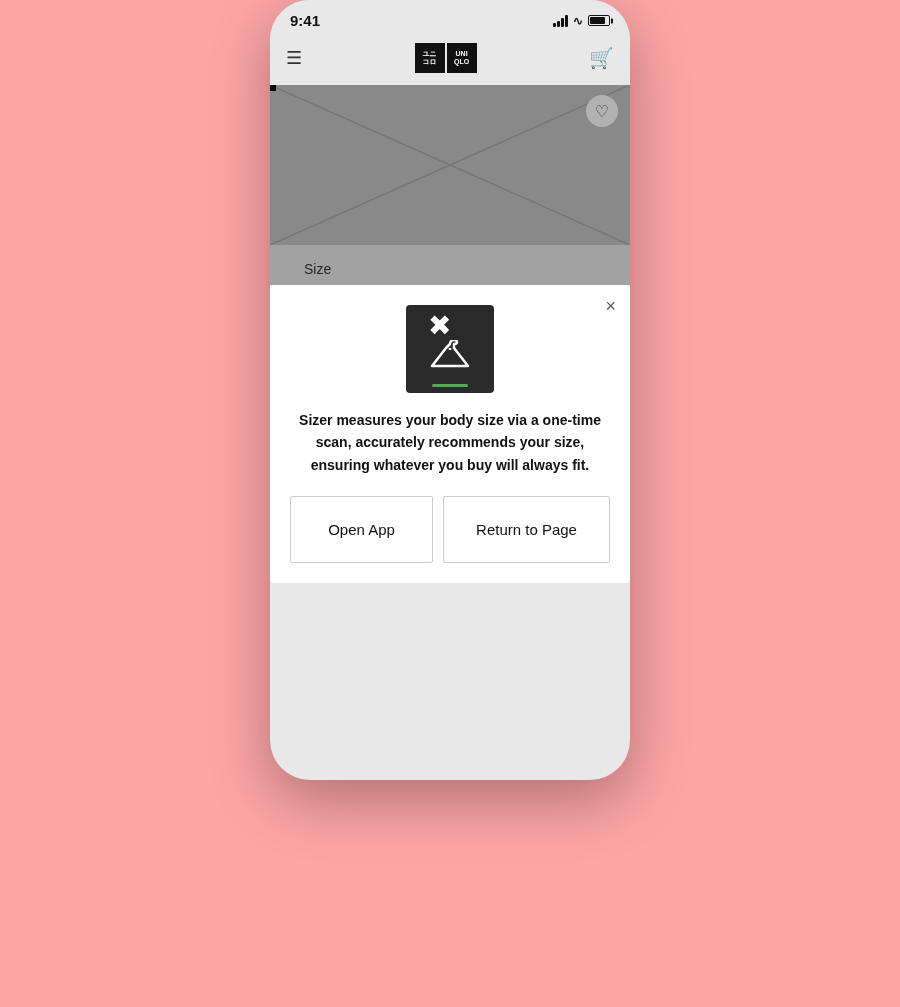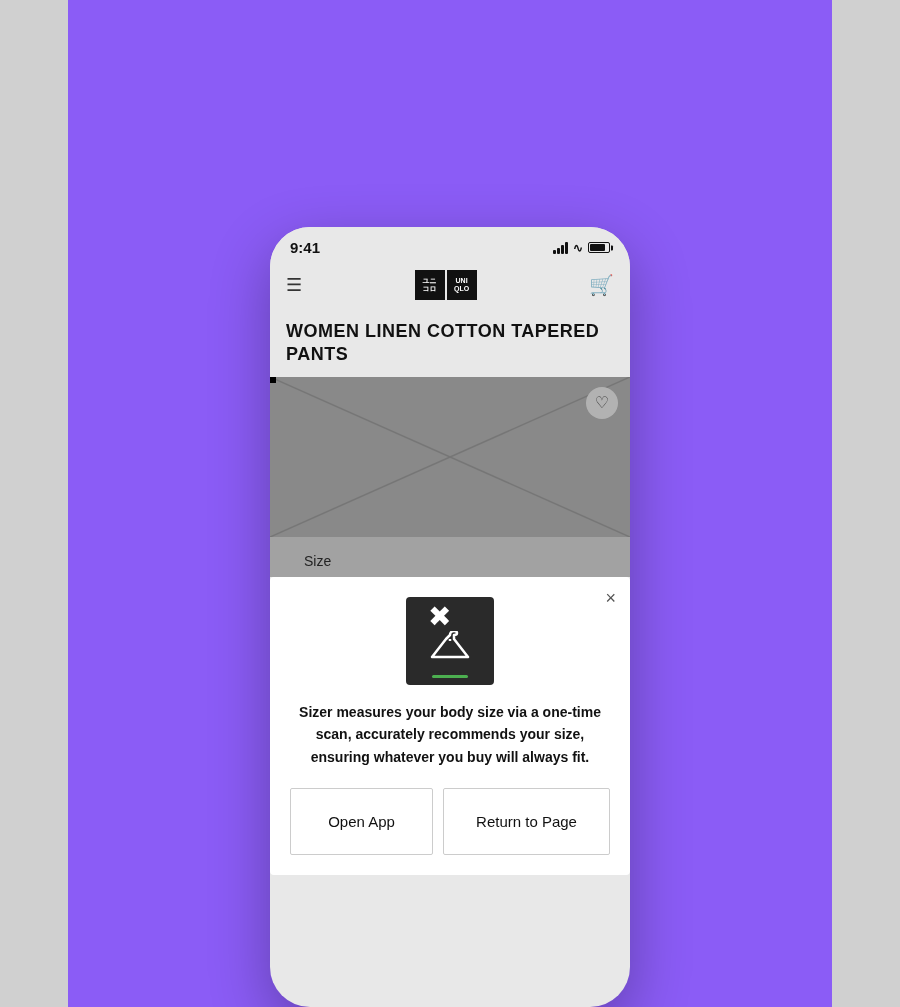--- a/index.html
+++ b/index.html
@@ -364,26 +364,26 @@
     .quantity-input {
       width: 130px;
       height: 36px;
       border: 1.5px solid #999;
       background: white;
       border-radius: 2px;
     }
 
     
     .page-wrapper {
-      width: 764px;
+      width: 900px;
       height: 1007px;
-      background: #8b5cf6;
-      display: flex;
-      justify-content: center;
-      align-items: flex-end;
+      background: #fca5a5;
+      display: flex;
+      justify-content: center;
+      align-items: flex-start;
     }
   </style>
 </head>
 <body>
 
 <div class="page-wrapper">
   <div class="phone-frame">
 
     <div class="status-bar">
       <span class="status-time">9:41</span>
@@ -403,23 +403,20 @@
 
     <div class="nav-bar">
       <span class="hamburger-icon">☰</span>
       <div class="uniqlo-logo">
         <div class="logo-block">ユニ<br>コロ</div>
         <div class="logo-block">UNI<br>QLO</div>
       </div>
       <span class="cart-icon-wrap">🛒</span>
     </div>
 
-    <div class="product-title">
-      <h1>WOMEN LINEN COTTON TAPERED PANTS</h1>
-    </div>
 
     <div class="product-image-area">
       <div class="diagonal-lines">
         <svg viewBox="0 0 360 160" preserveAspectRatio="none">
           <rect width="360" height="160" fill="#c4c4c4"></rect>
           <line x1="0" y1="0" x2="360" y2="160" stroke="#aaa" stroke-width="1.5"></line>
           <line x1="360" y1="0" x2="0" y2="160" stroke="#aaa" stroke-width="1.5"></line>
         </svg>
       </div>
       <div class="wishlist-btn">♡</div>

